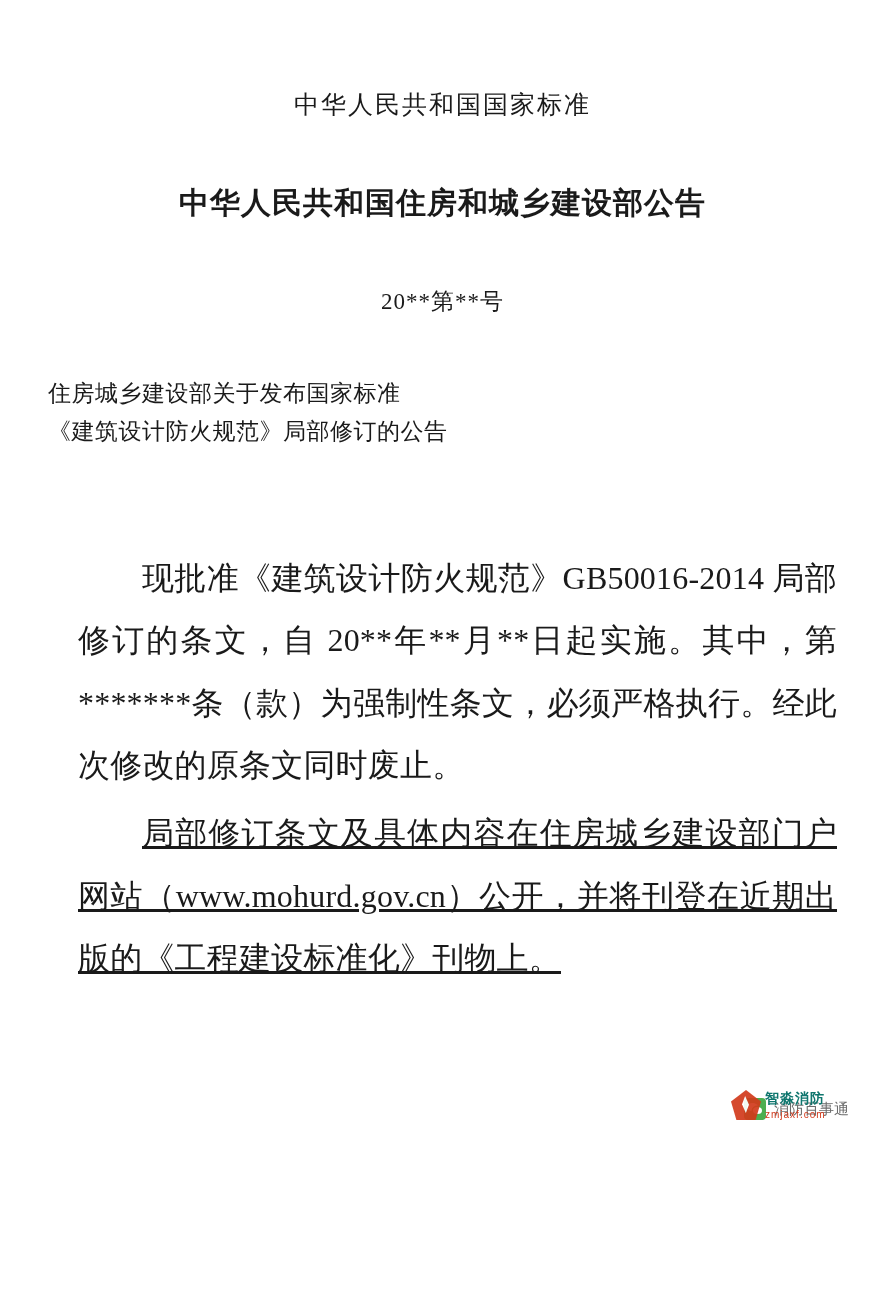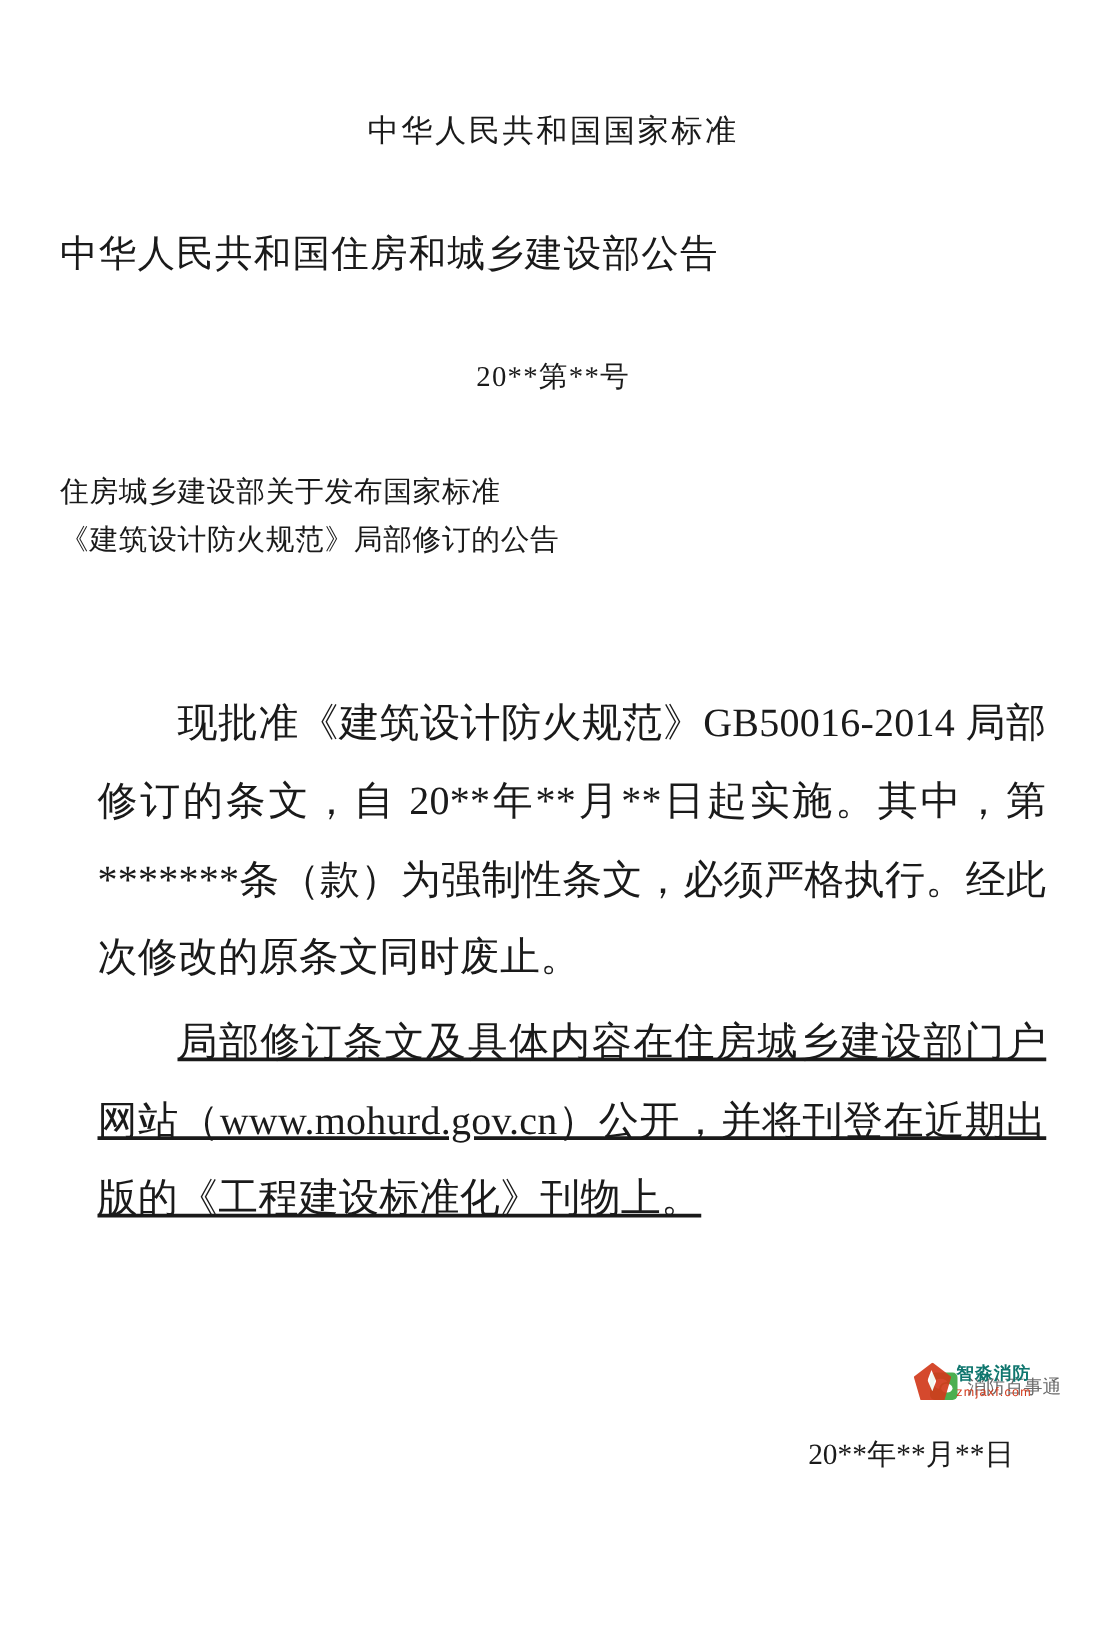--- a/index.html
+++ b/index.html
@@ -27,23 +27,23 @@
 
   .std-header {
     text-align: center;
     font-size: 25px;
     letter-spacing: 2px;
     margin-top: 28px;
     font-family: "Liberation Serif", "DejaVu Serif", serif;
   }
 
   .main-title {
-    text-align: left;
+    text-align: center;
     font-size: 30px;
-    font-weight: normal;
+    font-weight: bold;
     letter-spacing: 1px;
     margin-top: 62px;
     font-family: "Liberation Sans", "DejaVu Sans", sans-serif;
   }
 
   .doc-number {
     text-align: center;
     font-size: 23px;
     letter-spacing: 1px;
     margin-top: 62px;
@@ -196,21 +196,20 @@
     <span class="line1">住房城乡建设部关于发布国家标准</span>
     <span class="line2">《建筑设计防火规范》局部修订的公告</span>
   </div>
 
   <div class="body-block">
     <p class="p1">现批准《建筑设计防火规范》GB50016-2014 局部修订的条文，自 20**年**月**日起实施。其中，第*******条（款）为强制性条文，必须严格执行。经此次修改的原条文同时废止。</p>
     <p class="p2">局部修订条文及具体内容在住房城乡建设部门户网站（www.mohurd.gov.cn）公开，并将刊登在近期出版的《工程建设标准化》刊物上。</p>
   </div>
 
   <div class="signature">
-    <div class="sig-date">20**年**月**日</div>
   </div>
 
   <div class="footer-badge">
     <span class="wechat-icon"></span>
     <span class="badge-text">消防百事通</span>
   </div>
 
   <div class="stamp">
     <span class="stamp-logo"></span>
     <span class="stamp-main">智淼消防</span>

